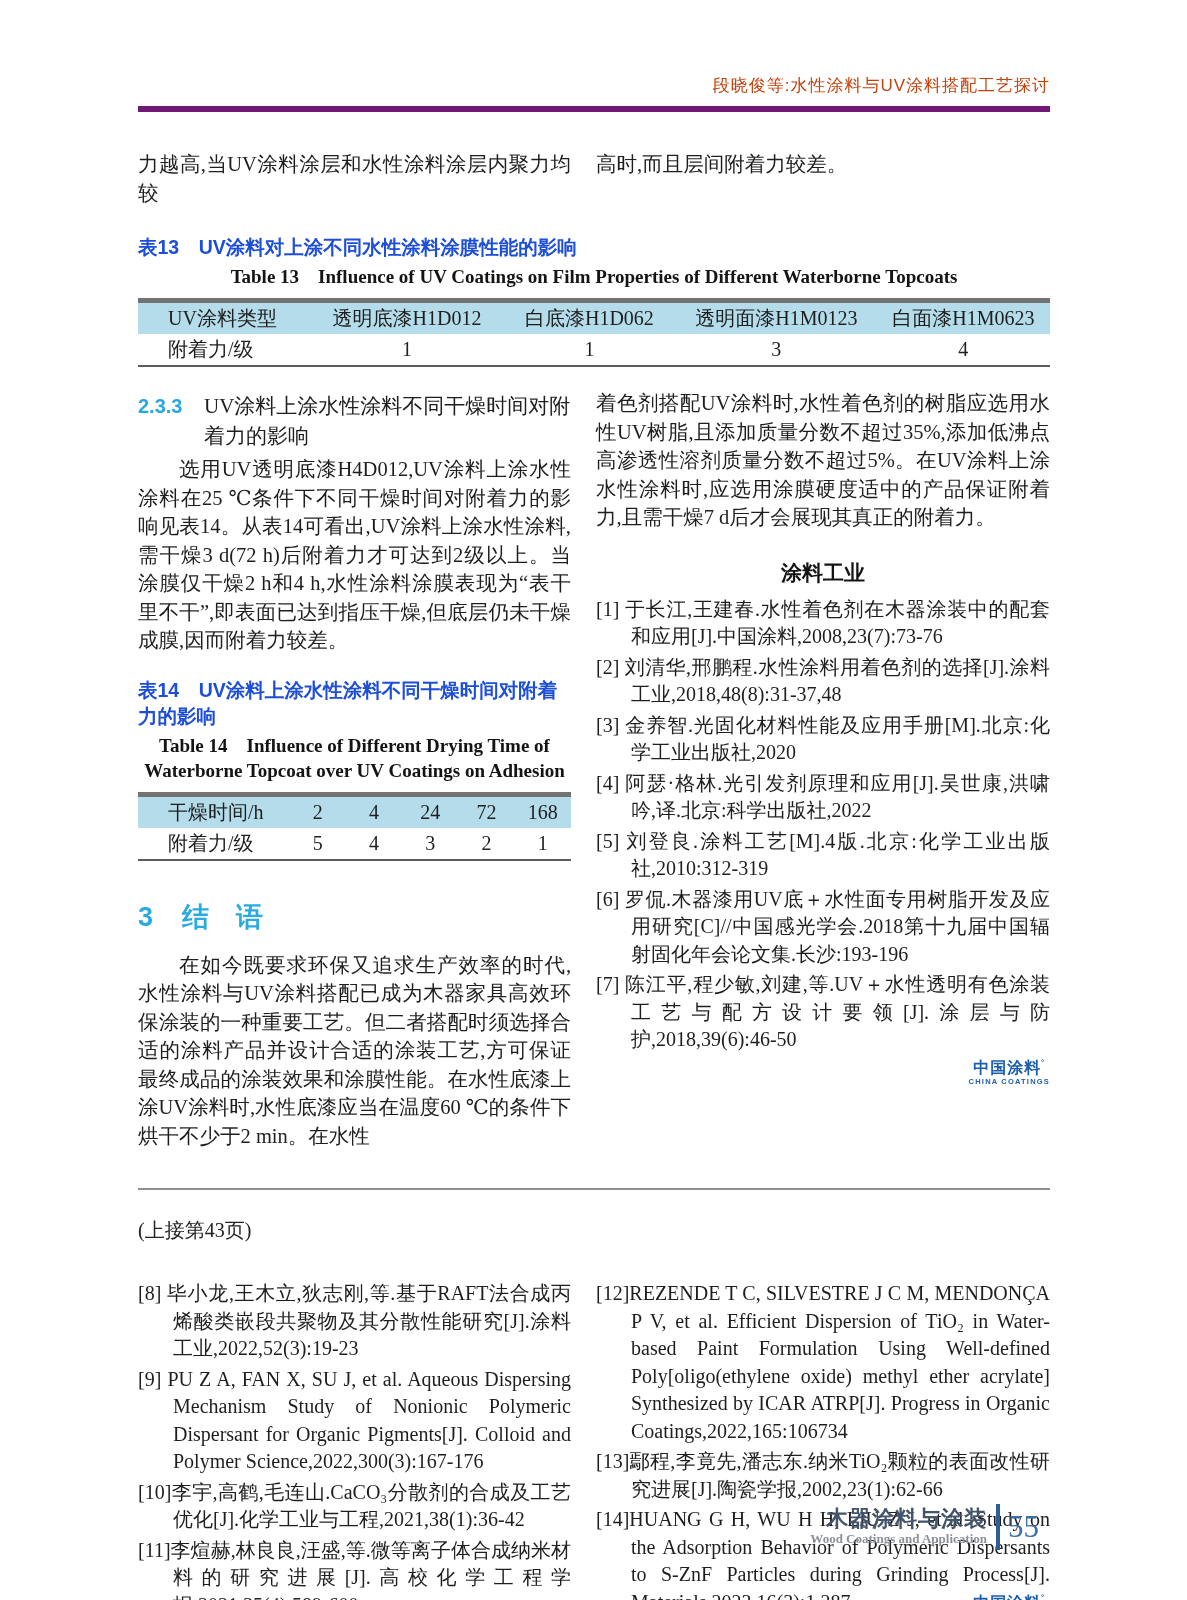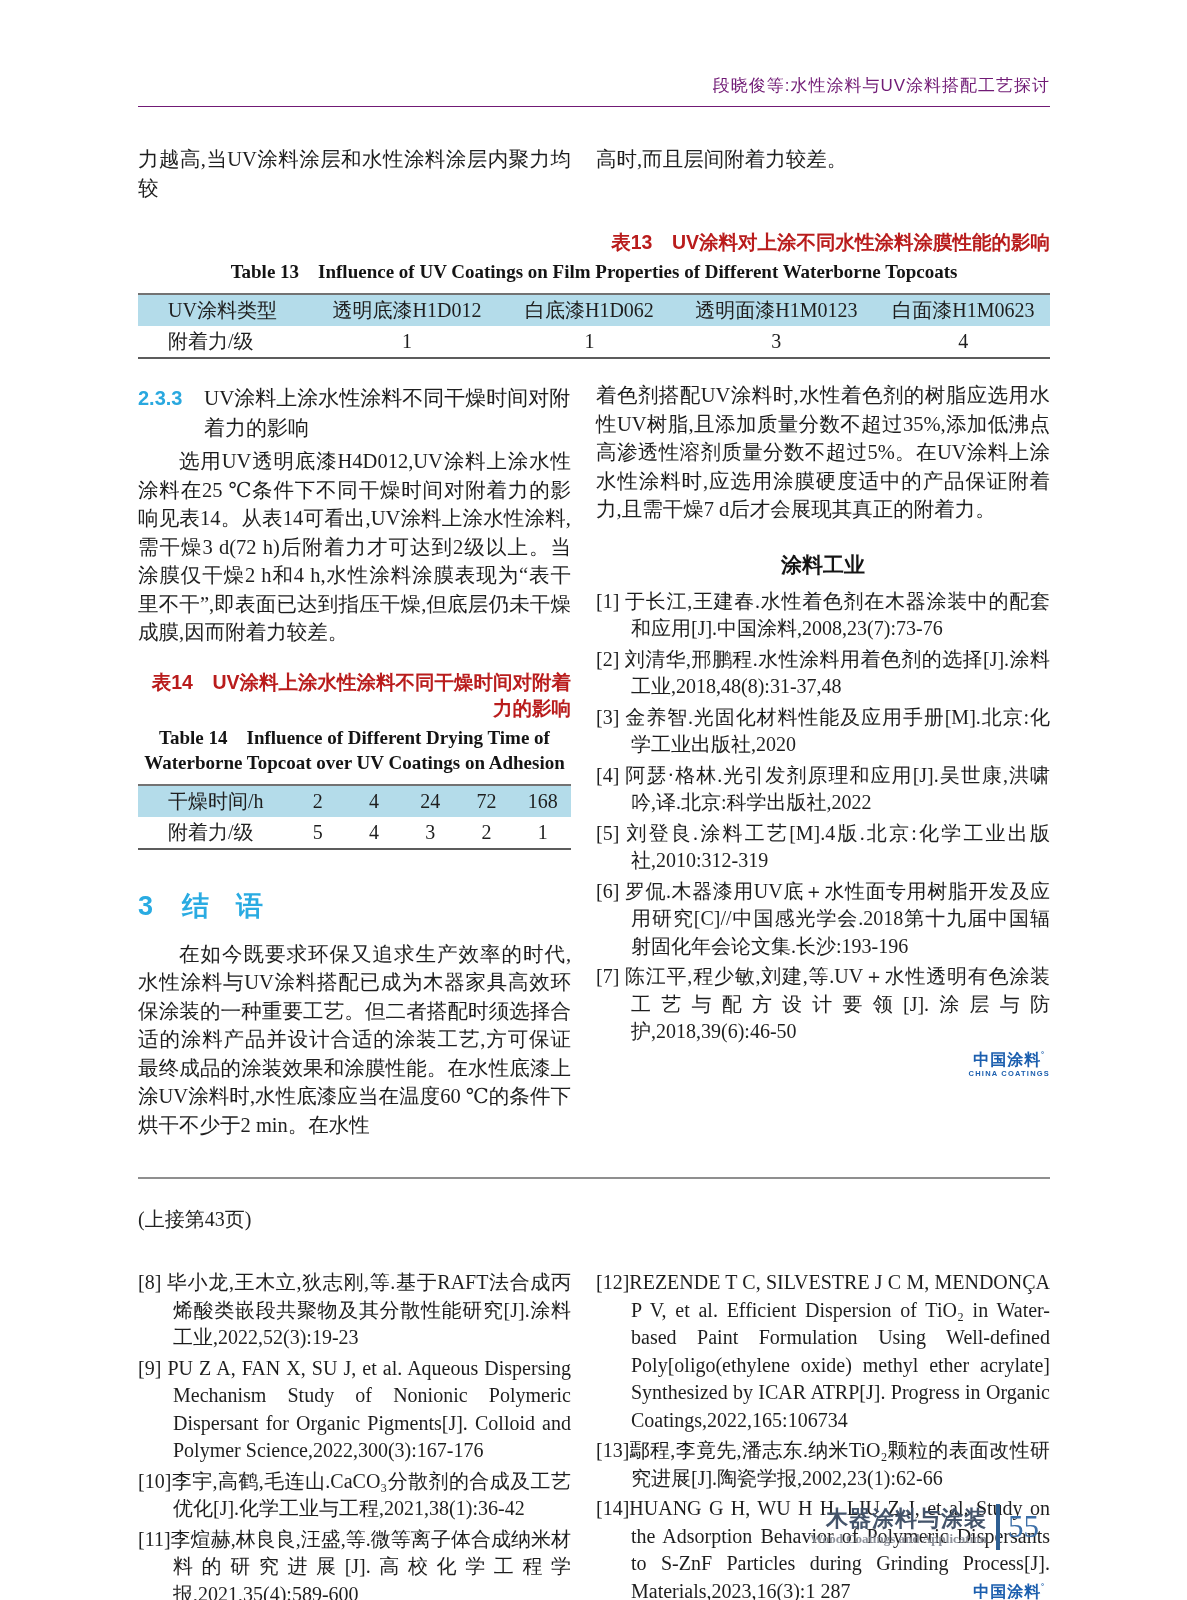--- a/index.html
+++ b/index.html
@@ -10,43 +10,43 @@
     background:#ffffff;
     overflow:hidden;
     font-family:"Liberation Serif","DejaVu Serif",serif;
     color:#1e1e1e;
   }
   .content{margin:0 137px 0 138px;}
 
   
   .running-header{
     padding-top:74px;padding-bottom:9px;
-    border-bottom:1px solid #701a75;
+    border-bottom:6px solid #701a75;
     text-align:right;
     font-family:"Liberation Sans","DejaVu Sans",sans-serif;
-    font-size:17px;color:#701a75;letter-spacing:1px;
+    font-size:17px;color:#c2410c;letter-spacing:1px;
   }
 
   
   .cols{display:grid;grid-template-columns:433px 454px;column-gap:25px;}
   .intro-row{margin-top:38px;font-size:21px;line-height:30px;}
 
   
   .tbl-block{margin-top:27px;}
   .tbl-title-cn{
-    text-align:right;font-family:"Liberation Sans","DejaVu Sans",sans-serif;
-    font-weight:bold;font-size:19.5px;color:#b91c1c;line-height:26px;
+    text-align:left;font-family:"Liberation Sans","DejaVu Sans",sans-serif;
+    font-weight:bold;font-size:19.5px;color:#1d4ed8;line-height:26px;
   }
   .tbl-title-en{
     text-align:center;font-family:"Liberation Serif","DejaVu Serif",serif;
     font-weight:bold;font-size:19px;color:#141414;line-height:25px;margin-top:4px;
   }
   table.data{
     width:100%;margin-top:9px;border-collapse:collapse;
-    border-top:2px solid #737373;border-bottom:2px solid #5c5c5c;
+    border-top:5px solid #737373;border-bottom:2px solid #5c5c5c;
     font-size:20px;
   }
   table.data td{height:31px;text-align:center;padding:0 2px;}
   table.data td.label{text-align:left;padding-left:30px;}
   table.data tr.head{background:#b4dcea;}
 
   
   .main-cols{margin-top:22px;}
   .body-par{
     font-size:20.5px;line-height:28.5px;text-align:justify;

